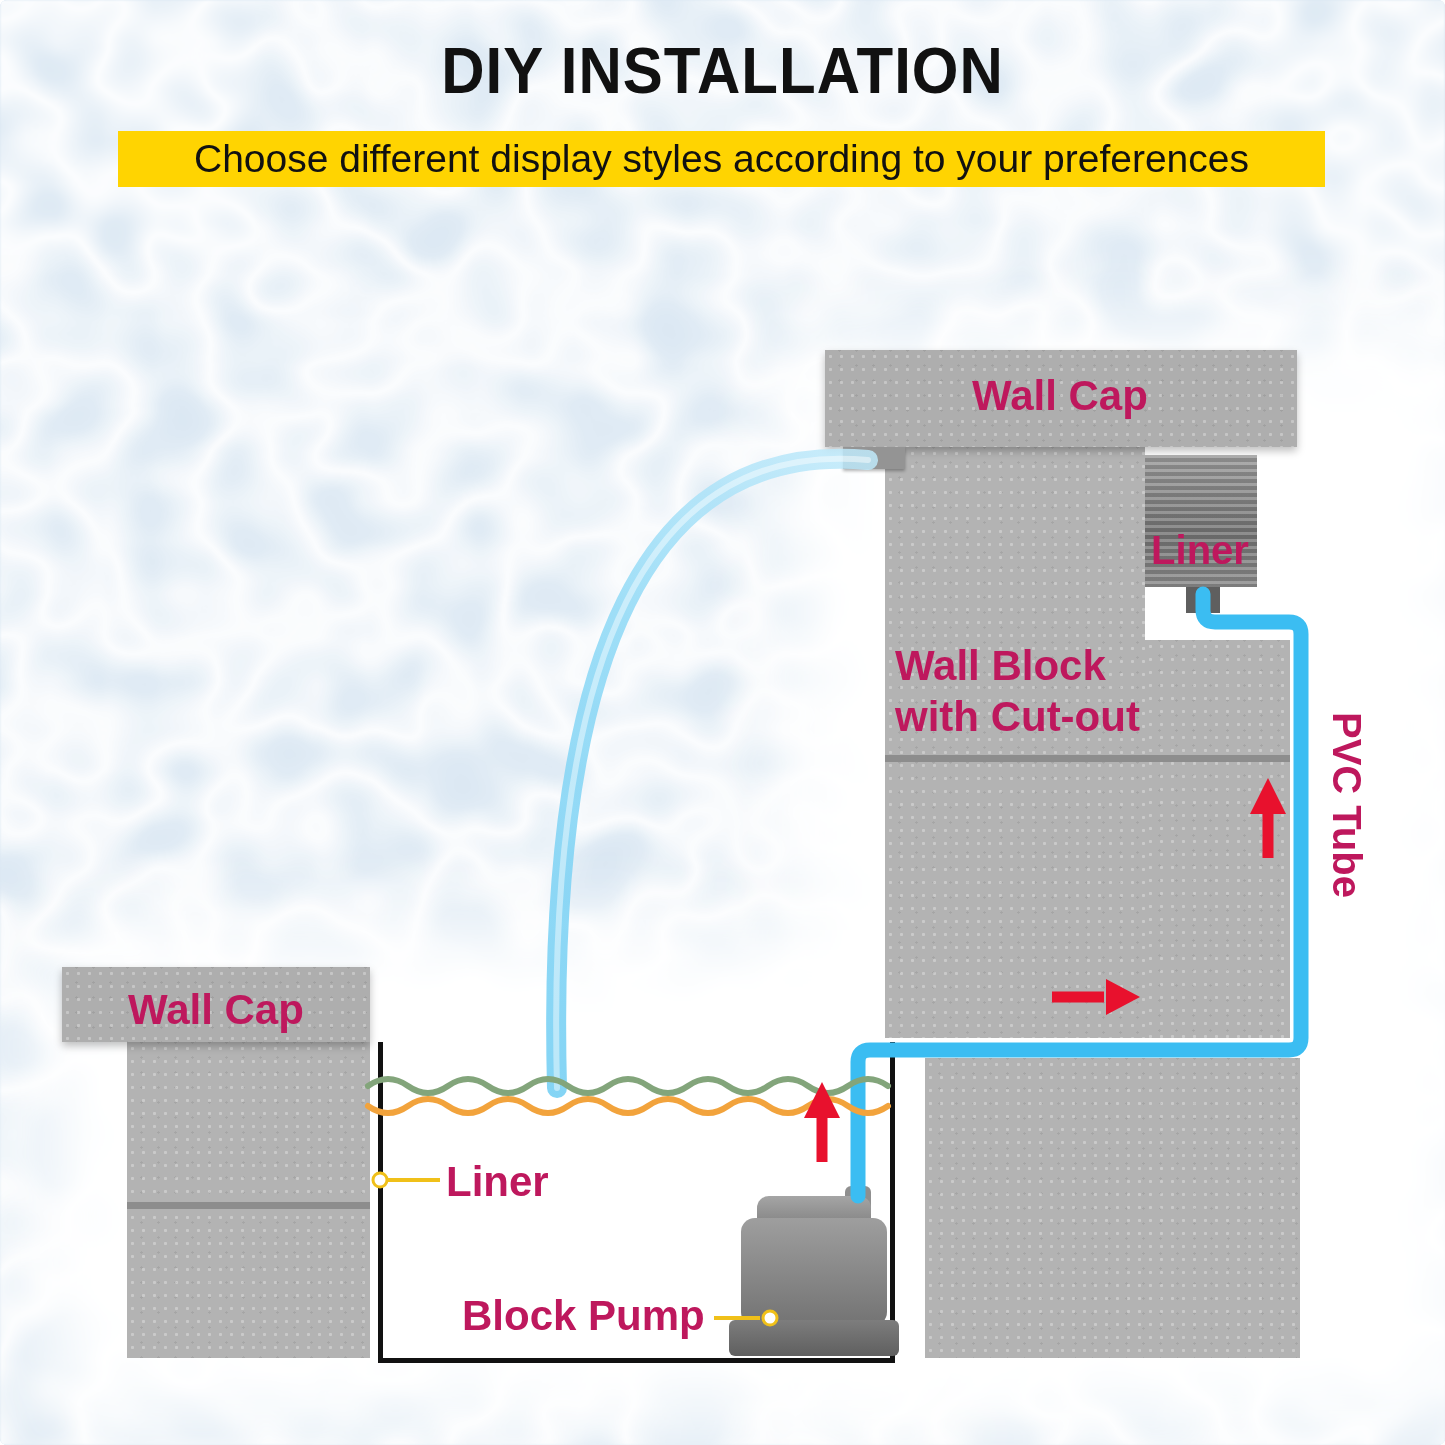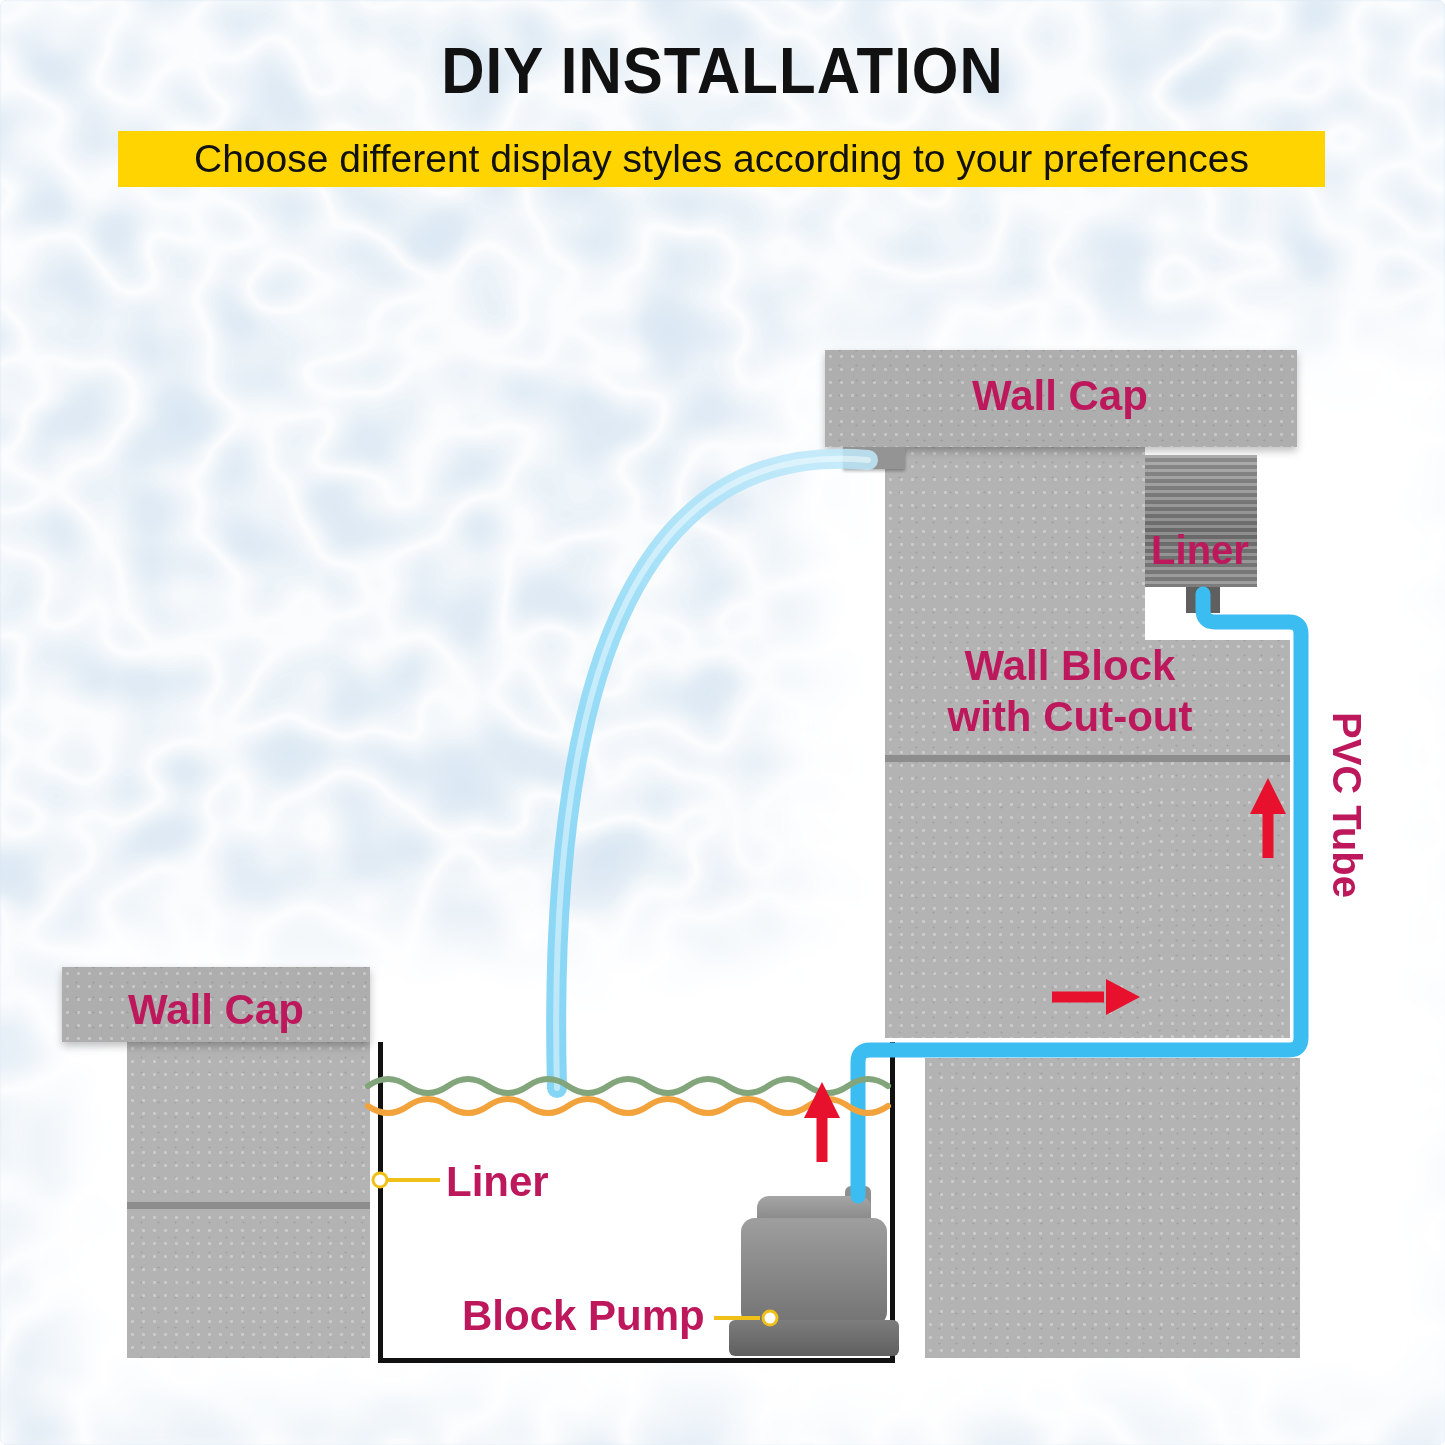--- a/index.html
+++ b/index.html
@@ -46,21 +46,21 @@
   .wave-green{stroke:var(--wave-green,#83a57b);}
   .wave-orange{stroke:var(--wave-orange,#f2a33c);}
   .arrow line{stroke:var(--arrow-red,#e8112d);stroke-width:11;}
   .arrow polygon{fill:var(--arrow-red,#e8112d);}
   .pointer line{stroke:var(--marker-yellow,#f0c019);stroke-width:4;}
   .pointer circle{fill:#fff;stroke:var(--marker-yellow,#f0c019);stroke-width:3;}
 
   .label{position:absolute;font-weight:bold;color:#be185d;z-index:6;}
   #lbl-cap-right{left:825px;top:372px;width:470px;text-align:center;font-size:42px;}
   #lbl-weir{left:1138px;top:528px;width:124px;text-align:center;font-size:40px;}
-  #lbl-block{left:895px;top:640px;width:350px;text-align:center;font-size:42px;line-height:1.22;}
+  #lbl-block{left:895px;top:640px;width:350px;font-size:42px;line-height:1.22;}
   #lbl-pvc{left:1324px;top:712px;font-size:40px;writing-mode:vertical-rl;}
   #lbl-cap-left{left:62px;top:986px;width:308px;text-align:center;font-size:42px;}
   #lbl-liner{left:446px;top:1158px;font-size:42px;}
   #lbl-pump{left:462px;top:1292px;font-size:42px;}
 </style>
 </head>
 <body>
 
 <div class="page">
 

